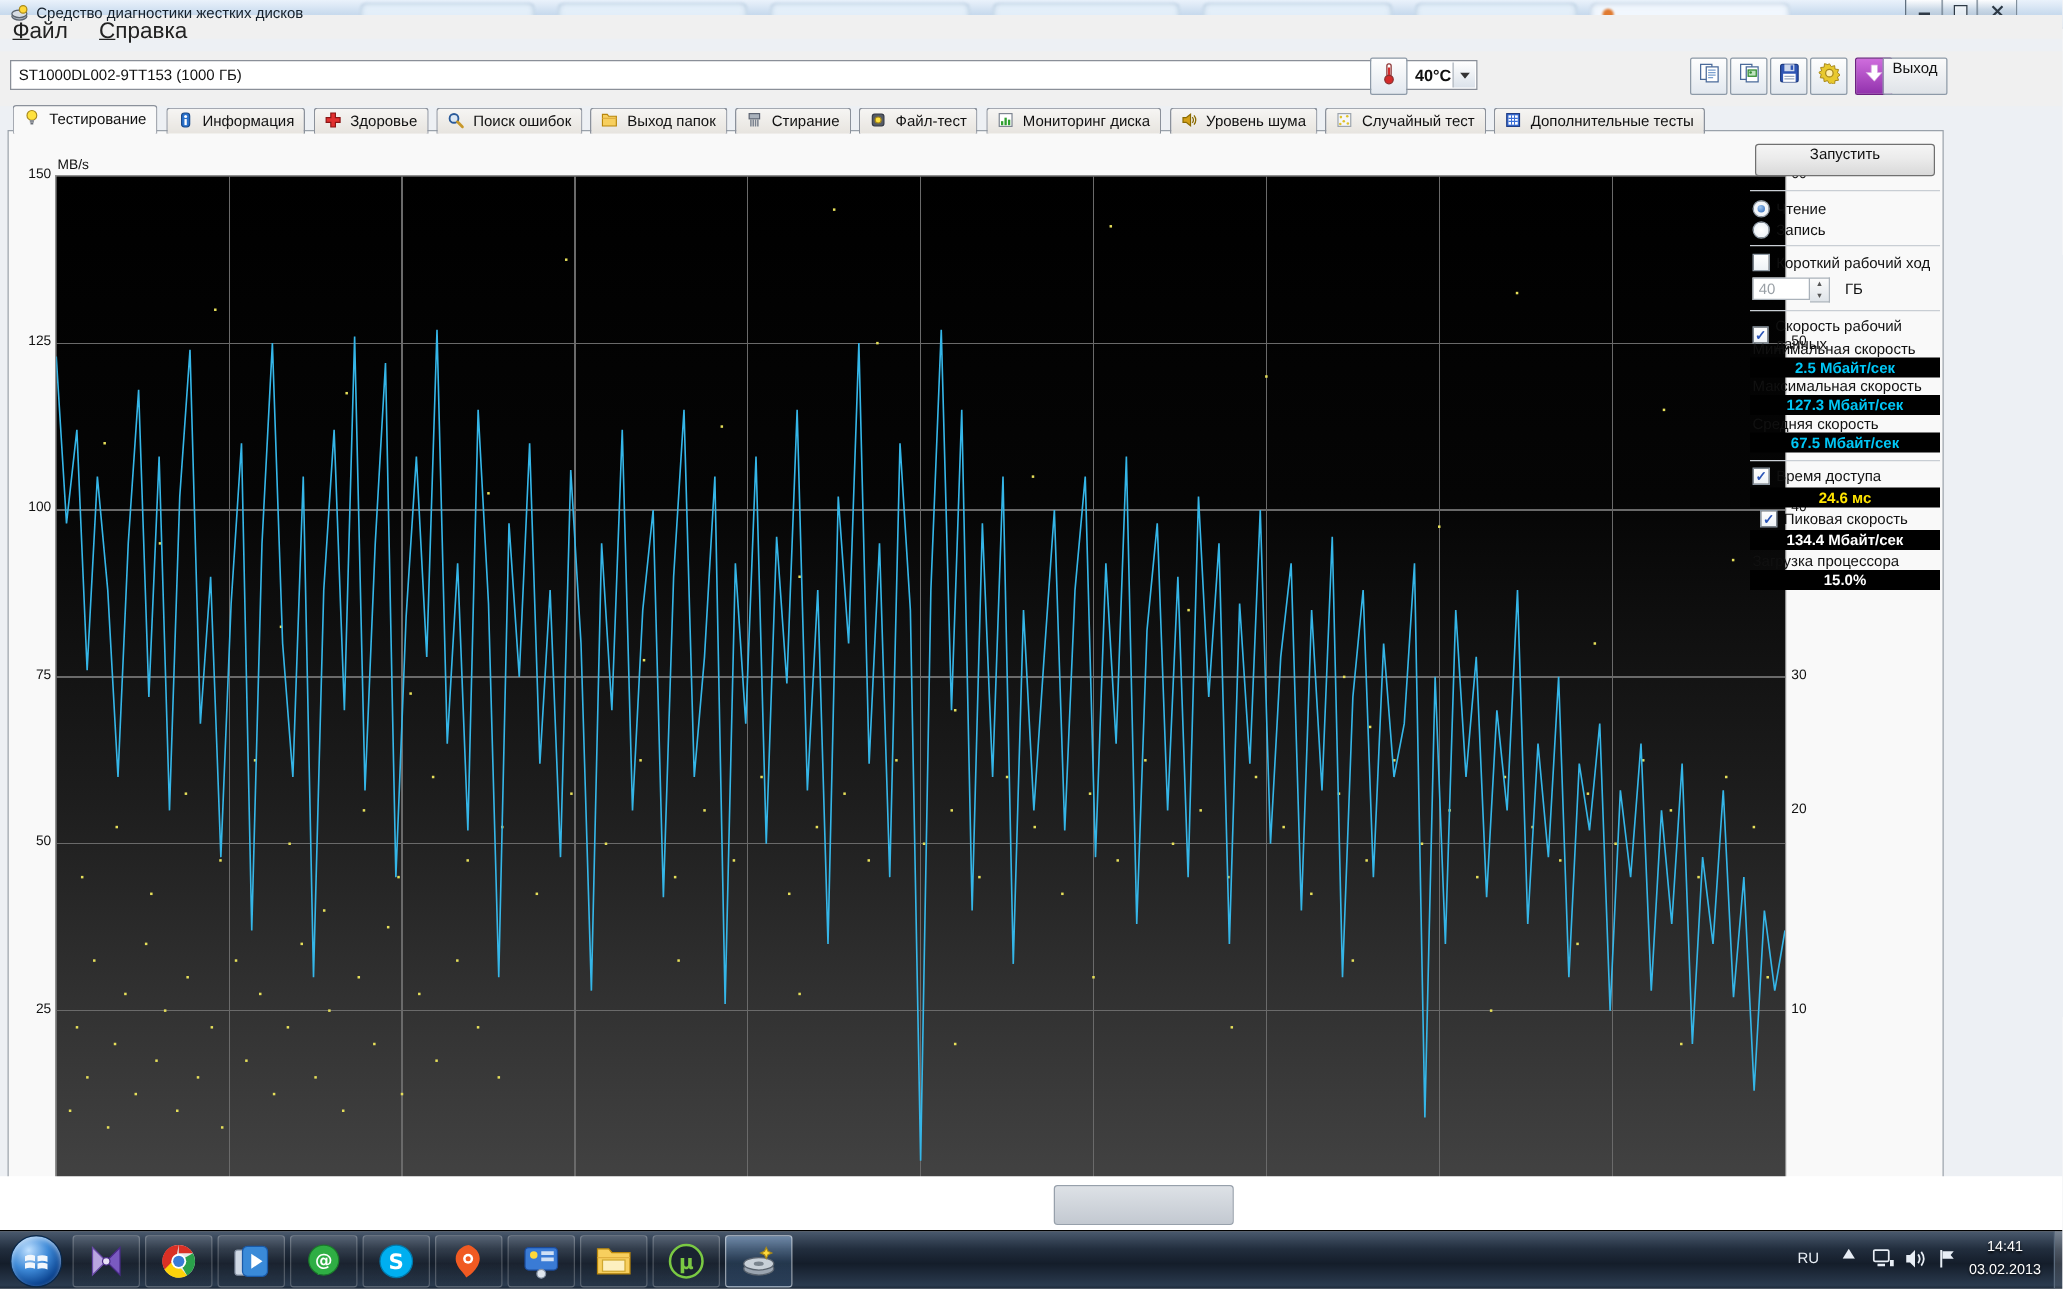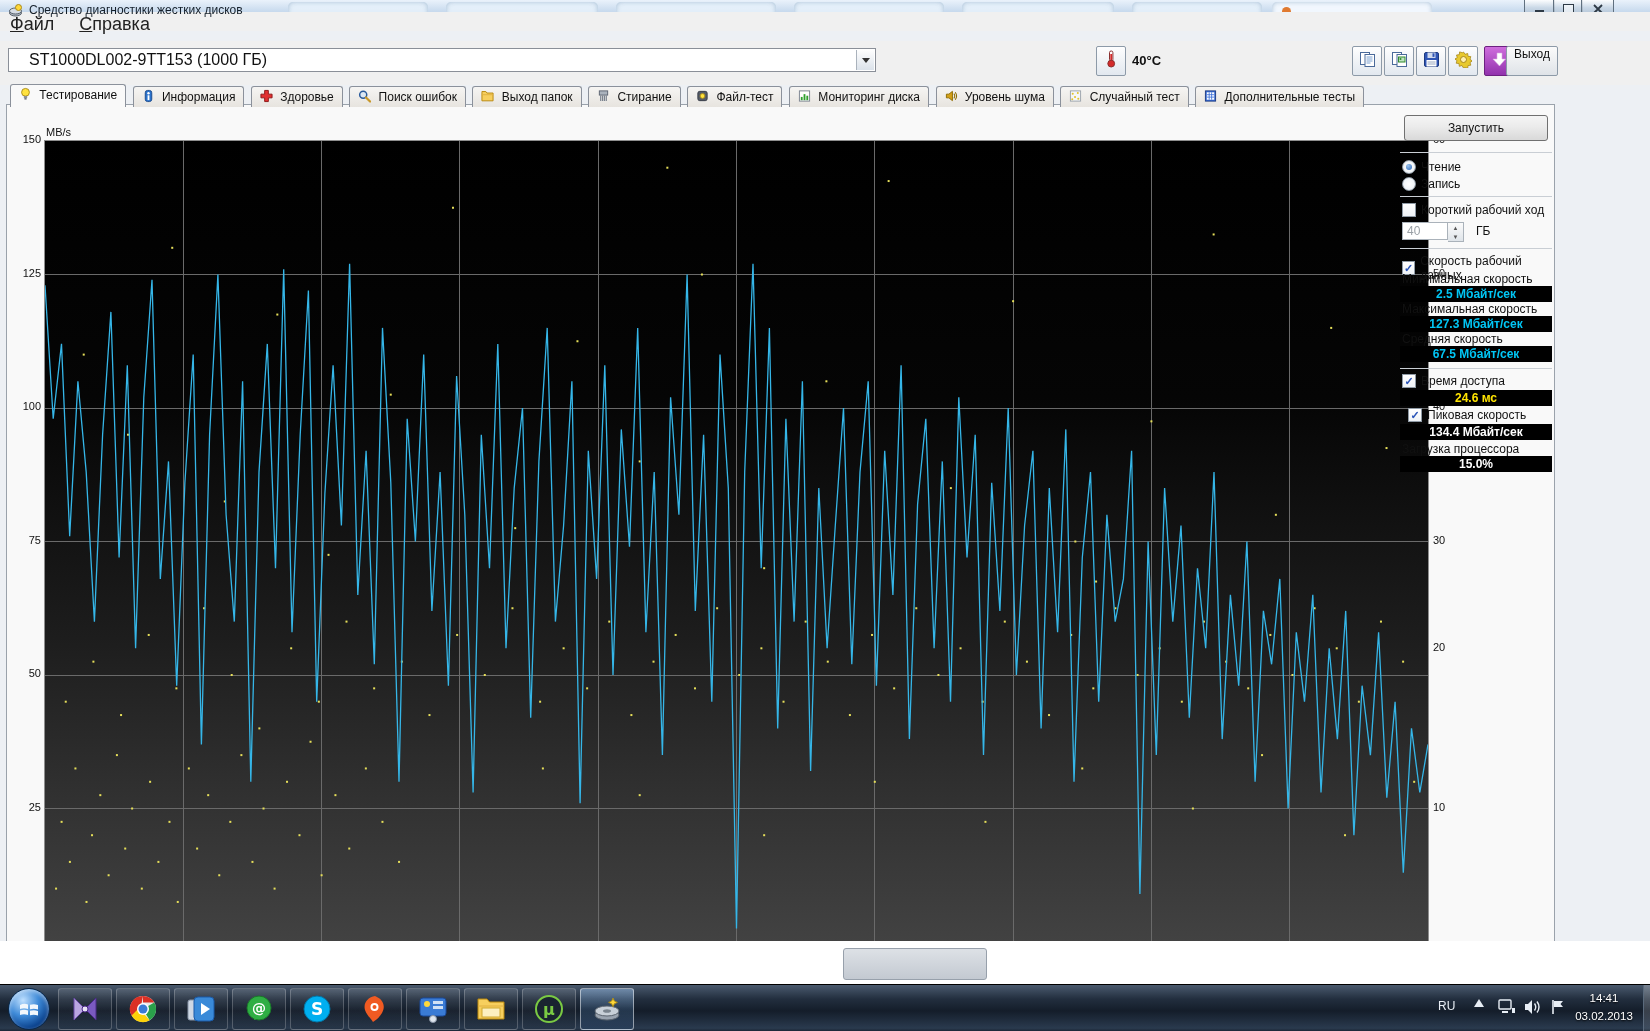--- a/index.html
+++ b/index.html
@@ -14,22 +14,22 @@
   .bgtab .dot{position:absolute;left:10px;top:5px;width:9px;height:9px;border-radius:50%;background:#e07a30}
   #apptitle{left:8px;top:3px;font-size:12px;color:#15202b;display:flex;align-items:flex-start;gap:6px;z-index:3}
   .winbtn{position:absolute;top:0;height:17px;border:1px solid #60707f;border-top:none;
     border-radius:0 0 4px 4px;background:linear-gradient(rgba(255,255,255,.85),rgba(200,214,228,.8) 45%,rgba(160,180,200,.75));
     display:flex;align-items:center;justify-content:center}
   
   #menubar{left:0;top:12px;width:1650px;height:19px;background:#f0f0f0;font-size:18px;color:#222}
   .menuitem{display:inline-block;padding:2px 10px;cursor:default}
   .menuitem u{text-decoration:underline}
   #toolbar{left:0;top:41px;width:1650px;height:44px;background:#f0f0f0}
-  #drive-select{position:absolute;left:8px;top:7px;width:868px;height:24px;background:#fff;
-    border:1px solid #8a8f98;font-size:16px;line-height:22px;padding-left:20px;box-sizing:border-box;color:#111}
+  #drive-select{position:absolute;left:8px;top:7px;width:1174px;height:24px;background:#fff;
+    border:1px solid #8a8f98;font-size:12px;line-height:22px;padding-left:6px;box-sizing:border-box;color:#111}
   #drive-arrow{position:absolute;right:1px;top:1px;width:17px;height:20px;background:linear-gradient(#fefefe,#dbe2ea);
     border-left:1px solid #aab2bc;display:flex;align-items:center;justify-content:center}
   .tbtn{position:absolute;top:5px;width:28px;height:28px;border:1px solid #8d9aa8;border-radius:2px;
     background:linear-gradient(#fefefe,#e2e8ef);display:flex;align-items:center;justify-content:center}
   #btn-download{background:linear-gradient(#cf6ddd,#9232ad);border-color:#6c2180}
   #btn-exit{position:absolute;left:1506px;top:5px;width:50px;height:28px;border:1px solid #8d9aa8;border-radius:2px;
     background:linear-gradient(#fbfbfb,#dfe3e8);font-size:12px;color:#111;display:flex;justify-content:center}
   #temp-label{position:absolute;left:1132px;top:12px;font-size:13px;color:#111;font-weight:bold}
   
   #client{left:6px;top:104px;width:1549px;height:856px;background:#f9f9f9;border:1px solid #9aa2ab;box-sizing:border-box}
@@ -42,21 +42,21 @@
   #plot{left:44px;top:140px;width:1383px;height:801px;border:1px solid #8e8e8e;box-sizing:content-box;
     background:linear-gradient(180deg,#000 0%,#050505 32%,#1d1d1d 62%,#333 84%,#424242 100%)}
   .ytick{position:absolute;font-size:11px;color:#111}
   .ytick.l{left:2px;width:39px;text-align:right}
   .ytick.r{left:1433px;width:40px;text-align:left}
   .xtick{position:absolute;top:945px;width:50px;text-align:center;font-size:11px;color:#111}
   .axisname{position:absolute;font-size:11px;color:#111}
   
   #panel{left:1398px;top:110px;width:158px;height:345px;font-size:12px;color:#111}
   #run-btn{position:absolute;left:6px;top:5px;width:142px;height:24px;border:1px solid #707070;border-radius:3px;
-    background:linear-gradient(#f5f5f5,#ebebeb 45%,#d9d9d9);display:flex;align-items:center;justify-content:center;font-size:12px}
+    background:linear-gradient(#f5f5f5,#ebebeb 45%,#d9d9d9);display:flex;justify-content:center;font-size:12px}
   .sep{position:absolute;left:2px;width:152px;height:1px;background:#c9ced4}
   .ctrl-row{position:absolute;left:4px;display:flex;align-items:center;gap:5px}
   .radio{width:12px;height:12px;border:1px solid #8f9aa5;border-radius:50%;background:radial-gradient(#fff,#e8eef4);position:relative}
   .radio.sel::after{content:"";position:absolute;left:3px;top:3px;width:6px;height:6px;border-radius:50%;
     background:radial-gradient(circle at 35% 30%,#9cc4ee,#2a66b8)}
   .cbox{width:12px;height:12px;border:1px solid #8f9aa5;background:linear-gradient(#fff,#eef2f6);
     display:flex;align-items:center;justify-content:center;font-size:11px;font-weight:bold;color:#2b55b8}
   .valbox{position:absolute;left:2px;width:152px;height:16px;background:#000;text-align:center;
     line-height:16px;font-weight:bold;font-size:12px}
   .plabel{position:absolute;left:4px;font-size:12px;color:#111}

